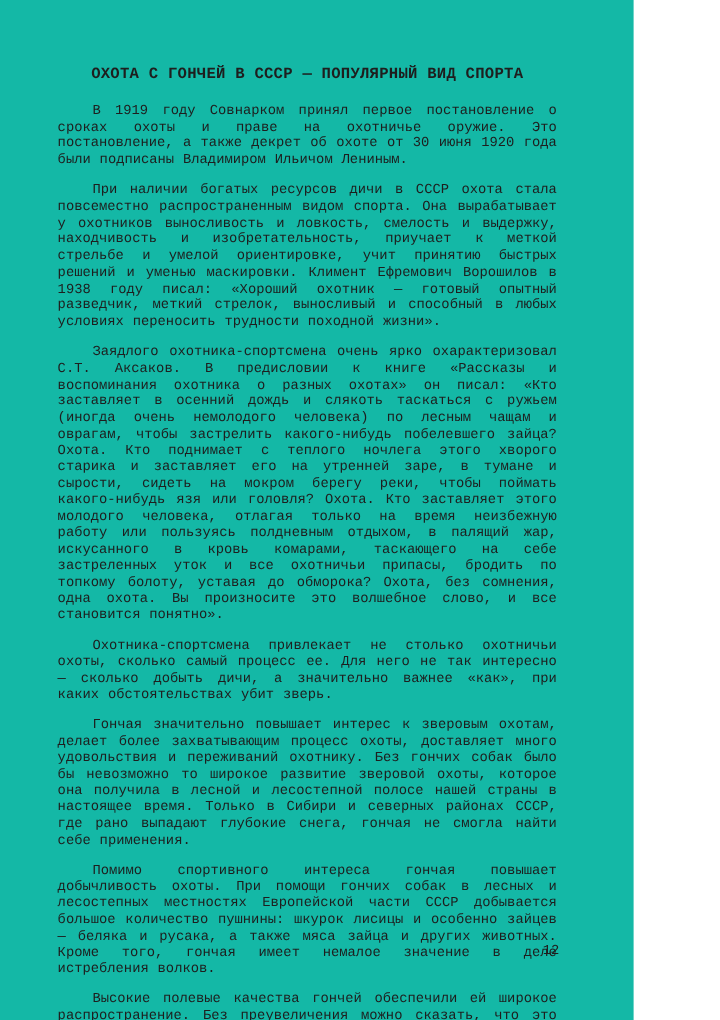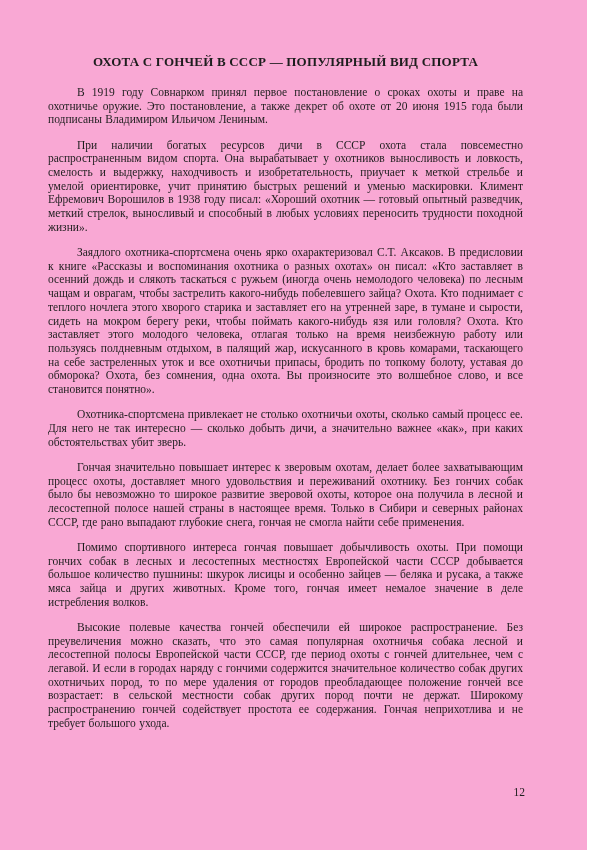--- a/index.html
+++ b/index.html
@@ -2,26 +2,26 @@
 <html><head>
 <meta charset="utf-8">
 <style>
   html, body {
     margin: 0;
     padding: 0;
     background: #ffffff;
   }
   .page {
     position: relative;
-    width: 587px;
+    width: 528px;
     height: 850px;
     box-sizing: border-box;
-    background: #f9a8d4;
+    background: #14b8a6;
     padding: 54px 64px 0 48px;
-    font-family: Liberation Serif, serif;
+    font-family: Liberation Mono, monospace;
     font-size: 11.5px;
     line-height: 13.7px;
     color: #1e1e1e;
     overflow: hidden;
   }
   .title {
     font-size: 13px;
     font-weight: bold;
     text-align: center;
     letter-spacing: 0.2px;
@@ -41,21 +41,21 @@
     font-size: 11.5px;
     color: #1e1e1e;
   }
 </style>
 </head>
 <body>
 
 <div class="page">
   <h1 class="title">ОХОТА С ГОНЧЕЙ В СССР — ПОПУЛЯРНЫЙ ВИД СПОРТА</h1>
   <div id="doc-body">
-      <p class="para">В 1919 году Совнарком принял первое постановление о сроках охоты и праве на охотничье оружие. Это постановление, а также декрет об охоте от 20 июня 1915 года были подписаны Владимиром Ильичом Лениным.</p>
+      <p class="para">В 1919 году Совнарком принял первое постановление о сроках охоты и праве на охотничье оружие. Это постановление, а также декрет об охоте от 30 июня 1920 года были подписаны Владимиром Ильичом Лениным.</p>
       <p class="para">При наличии богатых ресурсов дичи в СССР охота стала повсеместно распространенным видом спорта. Она вырабатывает у охотников выносливость и ловкость, смелость и выдержку, находчивость и изобретательность, приучает к меткой стрельбе и умелой ориентировке, учит принятию быстрых решений и уменью маскировки. Климент Ефремович Ворошилов в 1938 году писал: «Хороший охотник — готовый опытный разведчик, меткий стрелок, выносливый и способный в любых условиях переносить трудности походной жизни».</p>
       <p class="para">Заядлого охотника-спортсмена очень ярко охарактеризовал С.Т. Аксаков. В предисловии к книге «Рассказы и воспоминания охотника о разных охотах» он писал: «Кто заставляет в осенний дождь и слякоть таскаться с ружьем (иногда очень немолодого человека) по лесным чащам и оврагам, чтобы застрелить какого-нибудь побелевшего зайца? Охота. Кто поднимает с теплого ночлега этого хворого старика и заставляет его на утренней заре, в тумане и сырости, сидеть на мокром берегу реки, чтобы поймать какого-нибудь язя или головля? Охота. Кто заставляет этого молодого человека, отлагая только на время неизбежную работу или пользуясь полдневным отдыхом, в палящий жар, искусанного в кровь комарами, таскающего на себе застреленных уток и все охотничьи припасы, бродить по топкому болоту, уставая до обморока? Охота, без сомнения, одна охота. Вы произносите это волшебное слово, и все становится понятно».</p>
       <p class="para">Охотника-спортсмена привлекает не столько охотничьи охоты, сколько самый процесс ее. Для него не так интересно — сколько добыть дичи, а значительно важнее «как», при каких обстоятельствах убит зверь.</p>
       <p class="para">Гончая значительно повышает интерес к зверовым охотам, делает более захватывающим процесс охоты, доставляет много удовольствия и переживаний охотнику. Без гончих собак было бы невозможно то широкое развитие зверовой охоты, которое она получила в лесной и лесостепной полосе нашей страны в настоящее время. Только в Сибири и северных районах СССР, где рано выпадают глубокие снега, гончая не смогла найти себе применения.</p>
       <p class="para">Помимо спортивного интереса гончая повышает добычливость охоты. При помощи гончих собак в лесных и лесостепных местностях Европейской части СССР добывается большое количество пушнины: шкурок лисицы и особенно зайцев — беляка и русака, а также мяса зайца и других животных. Кроме того, гончая имеет немалое значение в деле истребления волков.</p>
       <p class="para">Высокие полевые качества гончей обеспечили ей широкое распространение. Без преувеличения можно сказать, что это самая популярная охотничья собака лесной и лесостепной полосы Европейской части СССР, где период охоты с гончей длительнее, чем с легавой. И если в городах наряду с гончими содержится значительное количество собак других охотничьих пород, то по мере удаления от городов преобладающее положение гончей все возрастает: в сельской местности собак других пород почти не держат. Широкому распространению гончей содействует простота ее содержания. Гончая неприхотлива и не требует большого ухода.</p>
     </div>
   <div class="page-number">12</div>
 </div>
 

